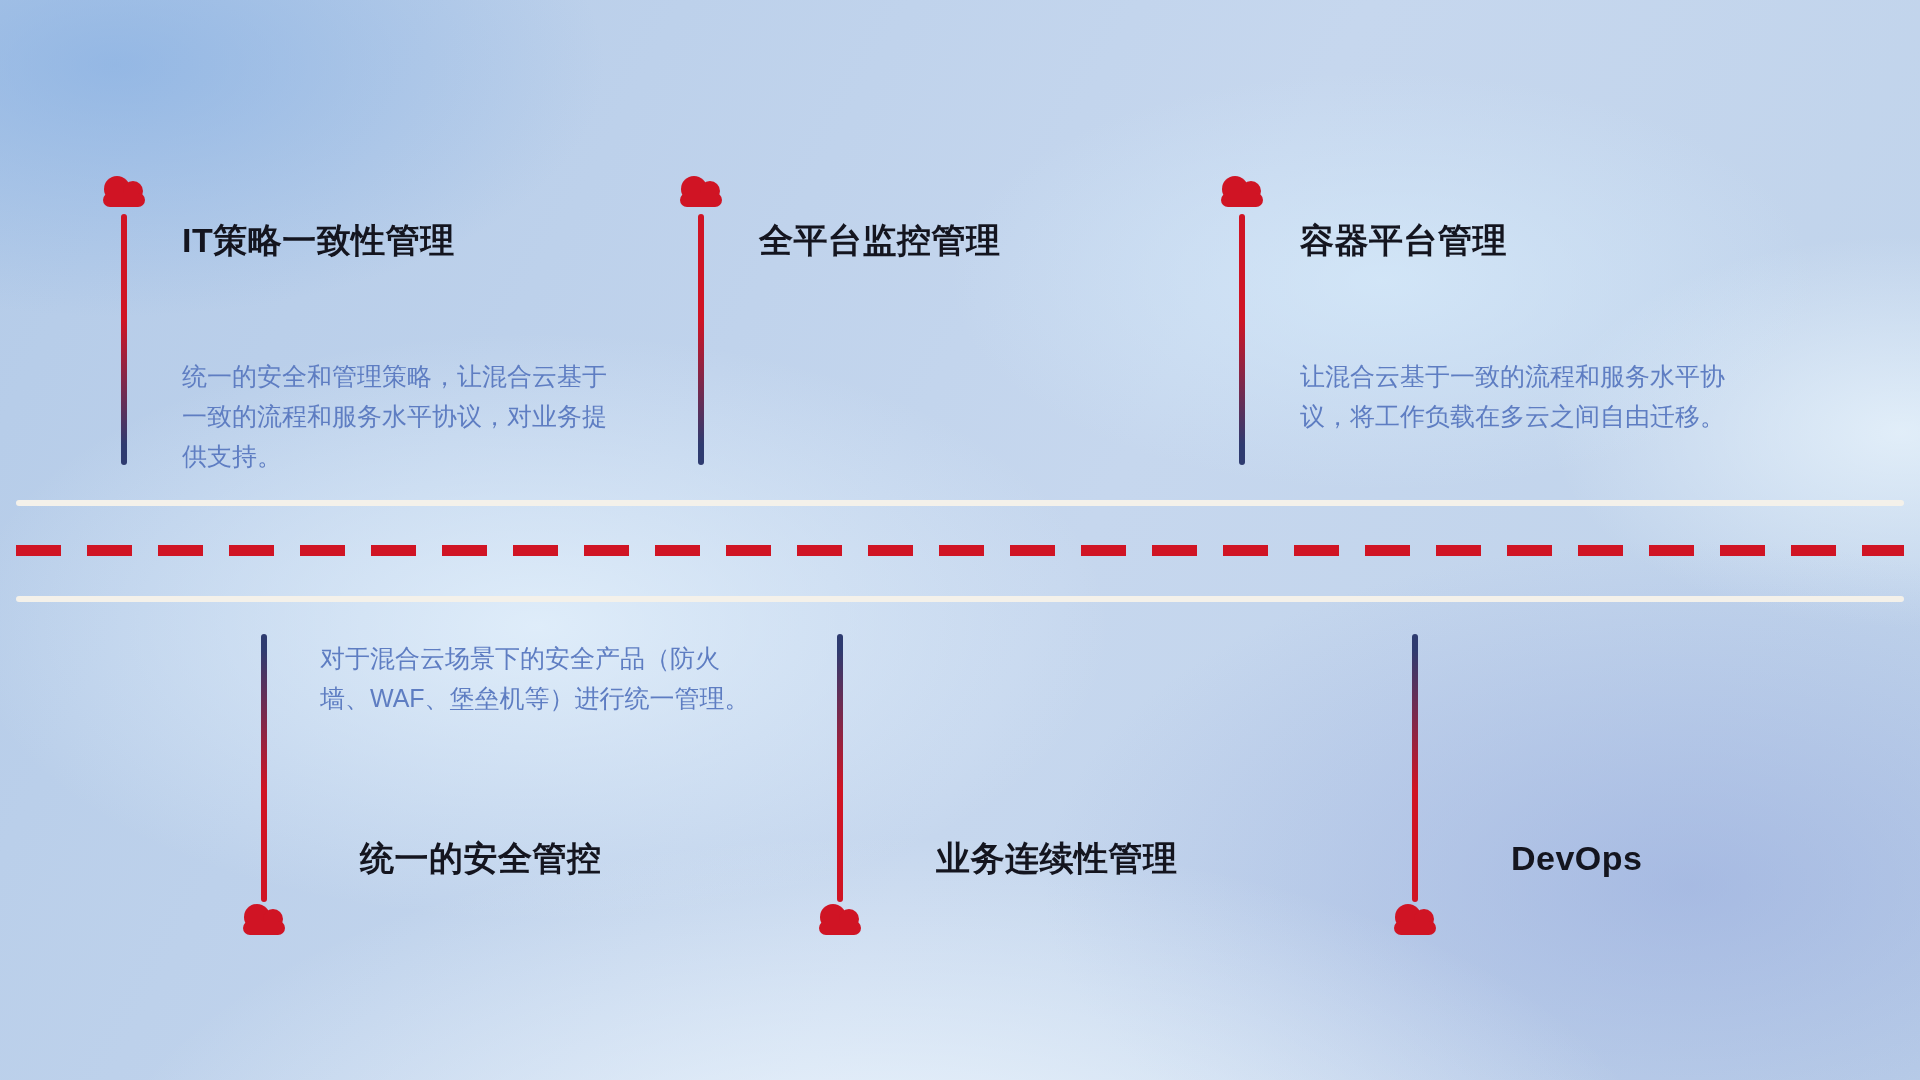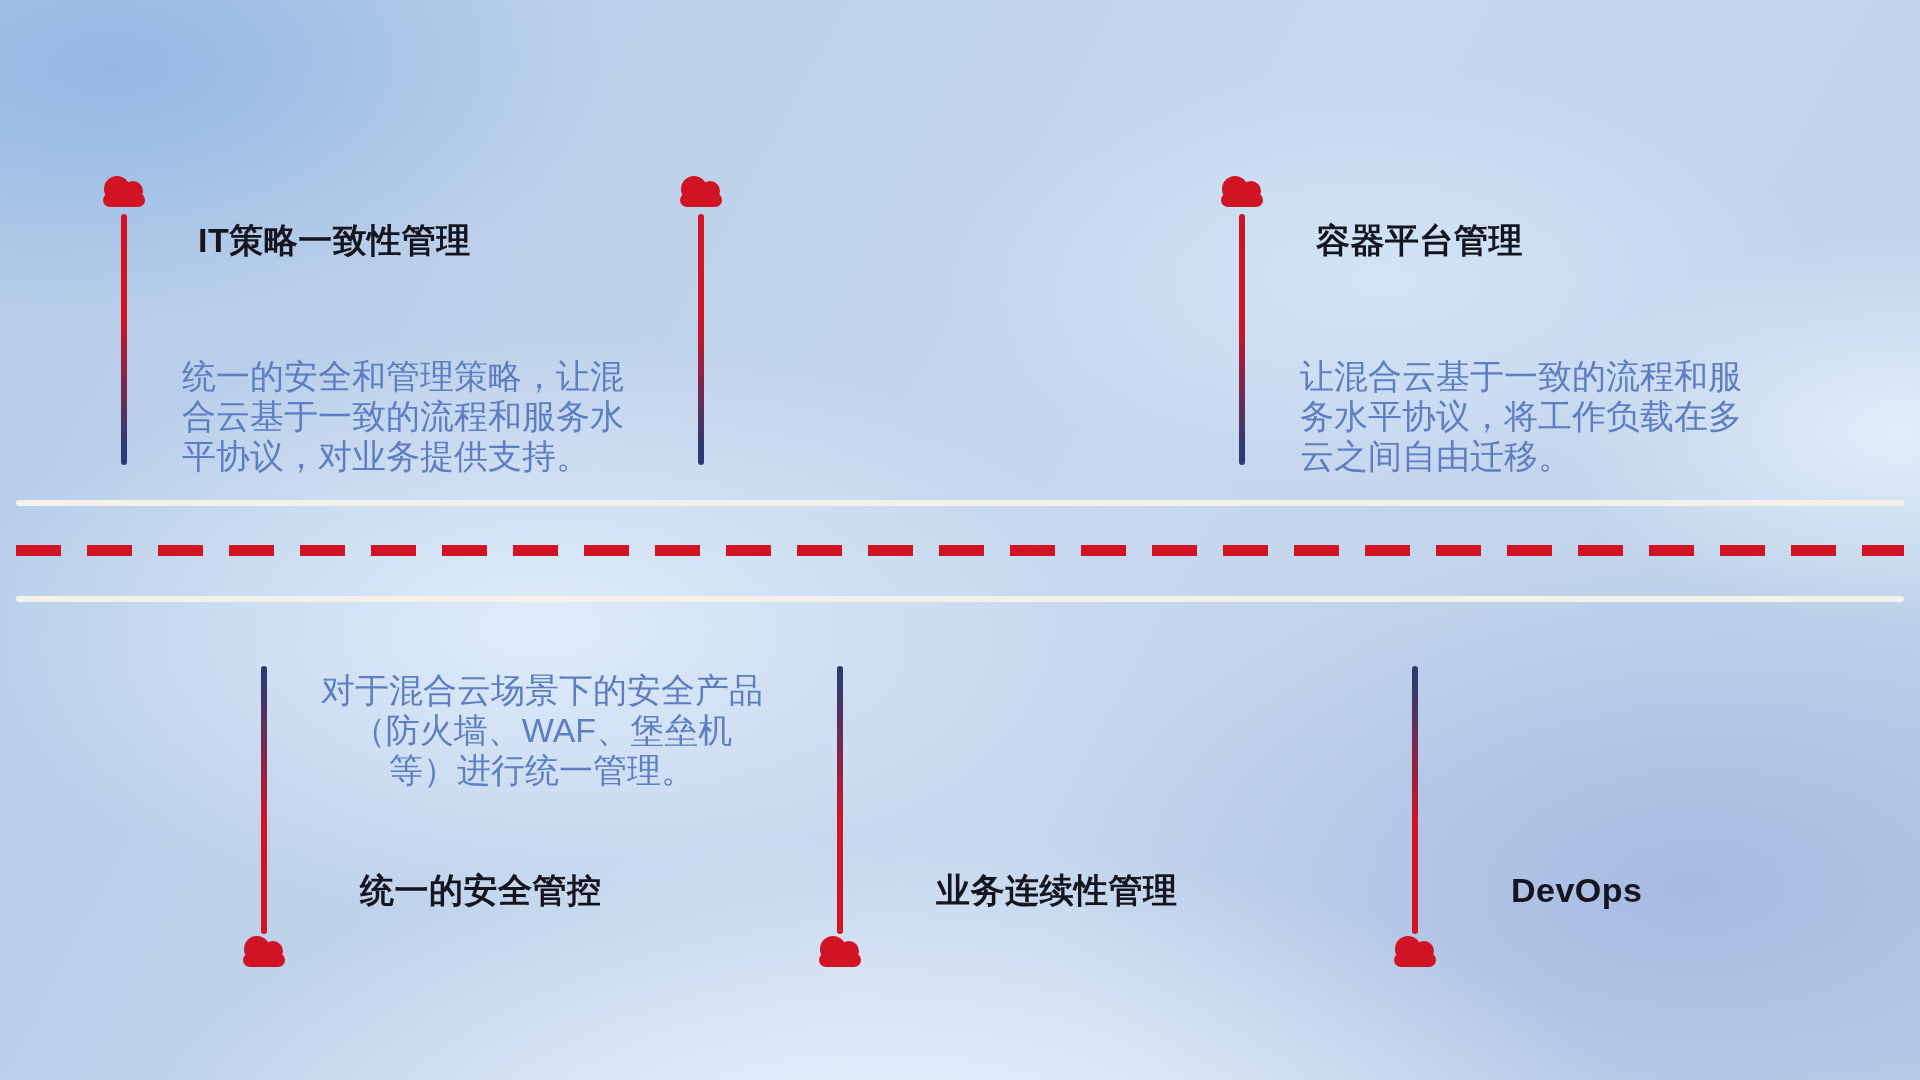--- a/index.html
+++ b/index.html
@@ -51,21 +51,21 @@
       transparent 71px
     );
   }
 
   
   .item {
     position: absolute;
     width: 560px;
   }
   .item-top { top: 170px; height: 300px; }
-  .item-bottom { top: 666px; height: 306px; text-align: center; }
+  .item-bottom { top: 634px; height: 306px; }
 
   .cloud {
     position: absolute;
     width: 56px;
     height: 40px;
     color: var(--accent-red);
     display: block;
   }
   .item-top .cloud { left: 0; top: 0; }
   .item-bottom .cloud { left: 0; top: 264px; }
@@ -89,27 +89,27 @@
 
   .title {
     position: absolute;
     font-size: 34px;
     line-height: 40px;
     font-weight: 700;
     color: var(--title-text);
     letter-spacing: 0.5px;
     white-space: nowrap;
   }
-  .item-top .title { left: 86px; top: 50px; margin-left: 16px; }
+  .item-top .title { left: 86px; top: 50px; }
   .item-bottom .title { left: 84px; top: 204px; margin-left: 40px; }
 
   .desc {
     position: absolute;
     width: 444px;
-    font-size: 34px;
+    font-size: 25px;
     line-height: 40px;
     color: var(--desc-text);
     overflow-wrap: break-word;
   }
   .item-top .desc { left: 86px; top: 186px; }
   .item-bottom .desc { left: 84px; top: 4px; }
 </style>
 </head>
 <body>
 
@@ -134,20 +134,21 @@
 
   <section class="item item-top" style="left:673px">
     <svg class="cloud" viewBox="0 0 56 40" aria-hidden="true">
       <g fill="currentColor">
         <circle cx="21" cy="19" r="13"></circle>
         <circle cx="37" cy="21" r="10"></circle>
         <rect x="7" y="23" width="42" height="14" rx="7"></rect>
       </g>
     </svg>
     <span class="stem"></span>
+    <h2 class="title">全平台监控管理</h2>
   </section>
 
   <section class="item item-top" style="left:1214px">
     <svg class="cloud" viewBox="0 0 56 40" aria-hidden="true">
       <g fill="currentColor">
         <circle cx="21" cy="19" r="13"></circle>
         <circle cx="37" cy="21" r="10"></circle>
         <rect x="7" y="23" width="42" height="14" rx="7"></rect>
       </g>
     </svg>

